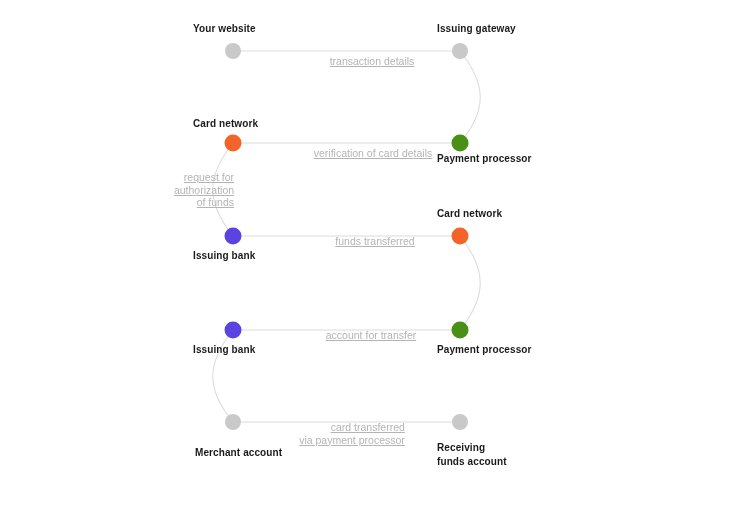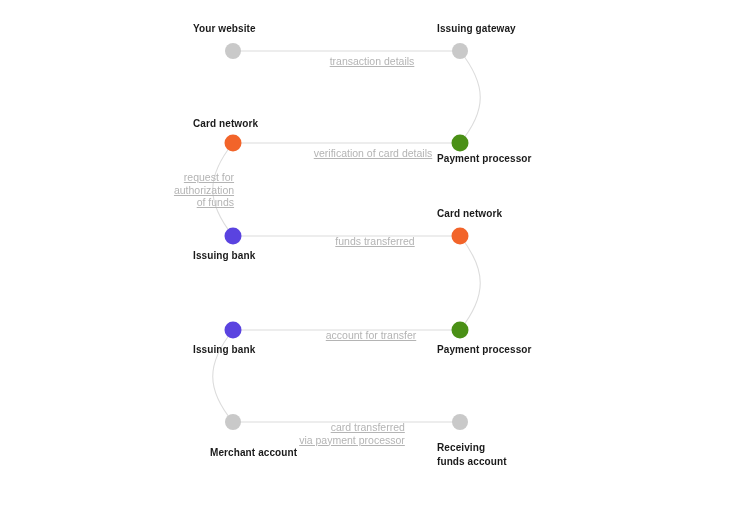--- a/index.html
+++ b/index.html
@@ -84,21 +84,21 @@
   </svg>
   <div id="node-labels-layer">
       <div class="node-label" style="left: 193px; top: 22px; color: rgb(26, 26, 26);">Your website</div>
       <div class="node-label" style="left: 437px; top: 22px; color: rgb(26, 26, 26);">Issuing gateway</div>
       <div class="node-label" style="left: 193px; top: 117px; color: rgb(26, 26, 26);">Card network</div>
       <div class="node-label" style="left: 437px; top: 152px; color: rgb(26, 26, 26);">Payment processor</div>
       <div class="node-label" style="left: 193px; top: 249px; color: rgb(26, 26, 26);">Issuing bank</div>
       <div class="node-label" style="left: 437px; top: 207px; color: rgb(26, 26, 26);">Card network</div>
       <div class="node-label" style="left: 193px; top: 343px; color: rgb(26, 26, 26);">Issuing bank</div>
       <div class="node-label" style="left: 437px; top: 343px; color: rgb(26, 26, 26);">Payment processor</div>
-      <div class="node-label" style="left: 210px; top: 446px; color: rgb(26, 26, 26);">Merchant account</div>
+      <div class="node-label" style="left: 195px; top: 446px; color: rgb(26, 26, 26);">Merchant account</div>
       <div class="node-label" style="left: 437px; top: 441px; color: rgb(26, 26, 26);">Receiving
 funds account</div>
     </div>
   <div id="edge-labels-layer">
       <div class="edge-label center" style="left: 372px; top: 55px; color: rgb(180, 180, 180);">transaction details</div>
       <div class="edge-label center" style="left: 357px; top: 147px; color: rgb(180, 180, 180); margin-left: 16px;">verification of card details</div>
       <div class="edge-label center" style="left: 204px; top: 171px; color: rgb(180, 180, 180);">request for
 authorization
 of funds</div>
       <div class="edge-label center" style="left: 375px; top: 235px; color: rgb(180, 180, 180);">funds transferred</div>

